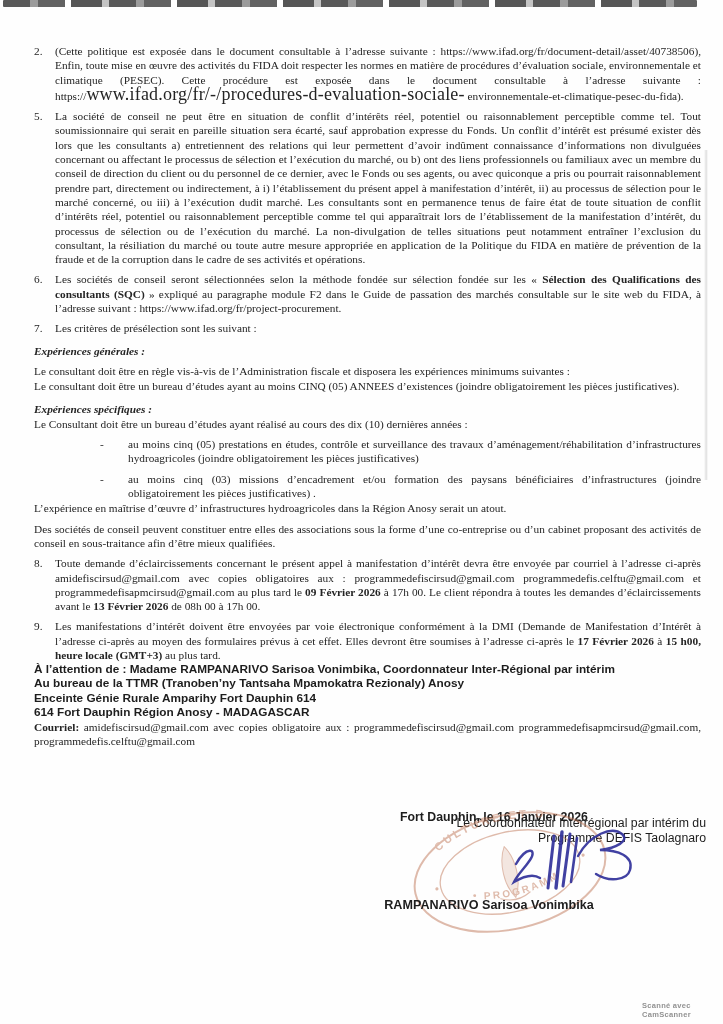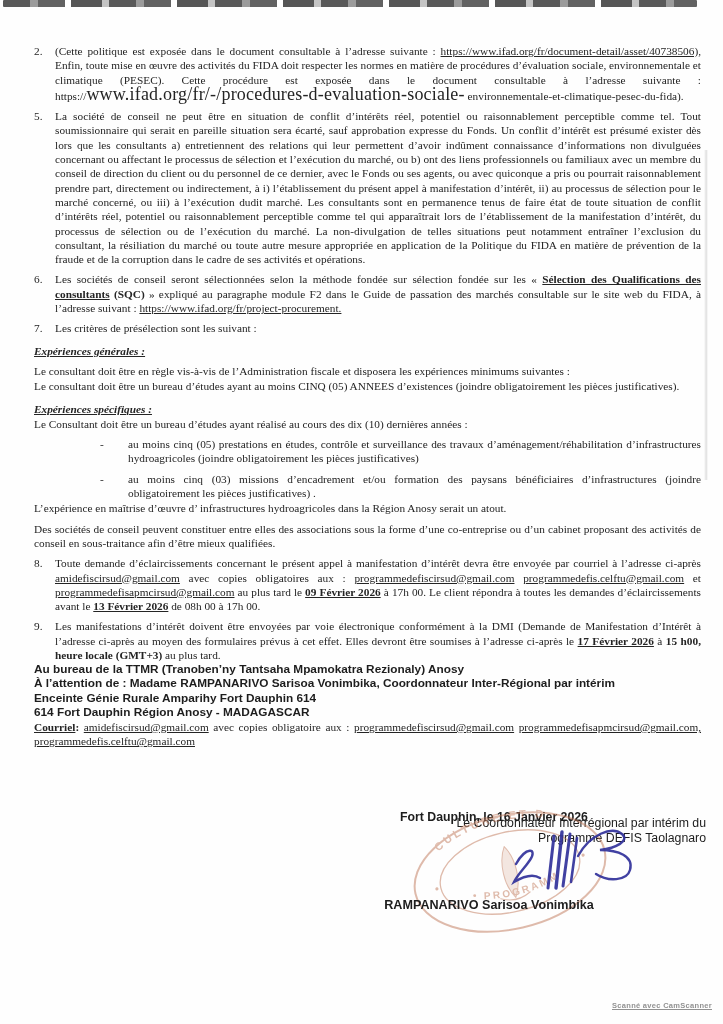--- a/index.html
+++ b/index.html
@@ -30,44 +30,44 @@
   .p.dash{padding-left:94px;text-indent:-28px;}
   .pdash{display:inline-block;width:28px;text-indent:0;}
   .p.heading{margin-top:8px;}
   .p.addr{
     font-family:"Liberation Sans",sans-serif;font-weight:bold;
     font-size:11.8px;line-height:14.2px;margin-top:0;text-align:left;color:#1d1d1d;
   }
   .sp-none{margin-top:1px;}
   .sp-md{margin-top:11px;}
   .b{font-weight:bold;}
-  .u{text-decoration:underline;}
+  .u{}
   .i{font-style:italic;}
   .big{font-size:18px;letter-spacing:.2px;}
   
   .f-date{
     position:absolute;left:400px;top:810px;
     font-family:"Liberation Sans",sans-serif;font-weight:bold;font-size:12.3px;color:#1d1d1d;
   }
   .f-signoff{
     position:absolute;left:296px;top:816px;width:410px;text-align:right;
     font-family:"Liberation Sans",sans-serif;font-weight:normal;font-size:12.3px;
     line-height:15px;color:#1d1d1d;
   }
   .f-name{
     position:absolute;left:284px;top:898px;width:410px;text-align:center;
     font-family:"Liberation Sans",sans-serif;font-weight:bold;font-size:12.6px;color:#1d1d1d;
   }
   .stamp-svg{position:absolute;left:395px;top:800px;opacity:.5;}
   .stamp-svg text{font-family:"Liberation Sans",sans-serif;font-weight:bold;}
   .sig-svg{position:absolute;left:508px;top:822px;opacity:.92;}
   .watermark{
-    position:absolute;left:612px;top:1001px;
+    position:absolute;left:642px;top:1001px;
     font-family:"Liberation Sans",sans-serif;font-weight:bold;
-    font-size:7.5px;letter-spacing:.3px;color:#919191;text-decoration:underline;
+    font-size:7.5px;letter-spacing:.3px;color:#919191;
   }
 </style>
 </head>
 <body>
 
 <div class="page">
 
   <div class="top-band"></div>
   <div class="right-shadow"></div>
 
@@ -80,22 +80,22 @@
       <div class="p plain"><span>Le consultant doit être en règle vis-à-vis de l’Administration fiscale et disposera les expériences minimums suivantes :</span></div>
       <div class="p plain sp-none"><span>Le consultant doit être un bureau d’études ayant au moins CINQ (05) ANNEES d’existences (joindre obligatoirement les pièces justificatives).</span></div>
       <div class="p heading"><span class="b u i">Expériences spécifiques :</span></div>
       <div class="p plain sp-none"><span>Le Consultant doit être un bureau d’études ayant réalisé au cours des dix (10) dernières années :</span></div>
       <div class="p dash"><span class="pdash">-</span><span>au moins cinq (05) prestations en études, contrôle et surveillance des travaux d’aménagement/réhabilitation d’infrastructures hydroagricoles (joindre obligatoirement les pièces justificatives)</span></div>
       <div class="p dash"><span class="pdash">-</span><span>au moins cinq (03) missions d’encadrement et/ou formation des paysans bénéficiaires d’infrastructures (joindre obligatoirement les pièces justificatives) .</span></div>
       <div class="p plain sp-none"><span>L’expérience en maîtrise d’œuvre d’ infrastructures hydroagricoles dans la Région Anosy serait un atout.</span></div>
       <div class="p plain"><span>Des sociétés de conseil peuvent constituer entre elles des associations sous la forme d’une co-entreprise ou d’un cabinet proposant des activités de conseil en sous-traitance afin d’être mieux qualifiées.</span></div>
       <div class="p num"><span class="pnum">8.</span><span>Toute demande d’éclaircissements concernant le présent appel à manifestation d’intérêt devra être envoyée par courriel à l’adresse ci-après </span><span class="u">amidefiscirsud@gmail.com</span><span>  avec copies obligatoires aux : </span><span class="u">programmedefiscirsud@gmail.com</span><span> </span><span class="u">programmedefis.celftu@gmail.com</span><span> et </span><span class="u">programmedefisapmcirsud@gmail.com</span><span> au plus tard le </span><span class="b u">09 Février 2026</span><span> à 17h 00. Le client répondra à toutes les demandes d’éclaircissements avant le </span><span class="b u">13 Février 2026</span><span> de 08h 00 à 17h 00.</span></div>
       <div class="p num"><span class="pnum">9.</span><span>Les manifestations d’intérêt doivent être envoyées par voie électronique conformément à la DMI (Demande de Manifestation d’Intérêt à l’adresse ci-après au moyen des formulaires prévus à cet effet. Elles devront être soumises à l’adresse ci-après le </span><span class="b u">17 Février 2026</span><span> à </span><span class="b">15 h00, heure locale (GMT+3)</span><span> au plus tard.</span></div>
+      <div class="p addr sp-md"><span>À l’attention de : Madame RAMPANARIVO Sarisoa Vonimbika, Coordonnateur Inter-Régional par intérim</span></div>
       <div class="p addr"><span>Au bureau de la TTMR (Tranoben’ny Tantsaha Mpamokatra Rezionaly) Anosy</span></div>
-      <div class="p addr sp-md"><span>À l’attention de : Madame RAMPANARIVO Sarisoa Vonimbika, Coordonnateur Inter-Régional par intérim</span></div>
       <div class="p addr"><span>Enceinte Génie Rurale Amparihy Fort Dauphin 614</span></div>
       <div class="p addr"><span>614 Fort Dauphin Région Anosy - MADAGASCAR</span></div>
       <div class="p plain sp-none"><span class="b u">Courriel</span><span class="b">: </span><span class="u">amidefiscirsud@gmail.com</span><span> avec copies obligatoire aux : </span><span class="u">programmedefiscirsud@gmail.com</span><span> </span><span class="u">programmedefisapmcirsud@gmail.com,</span><span> </span><span class="u">programmedefis.celftu@gmail.com</span></div>
     </div>
 
   <div class="f-date">Fort Dauphin, le 16 Janvier 2026</div>
 
   <div class="f-signoff">
     <div>Le Coordonnateur Interrégional par intérim du</div>
     <div>Programme DEFIS Taolagnaro</div>

